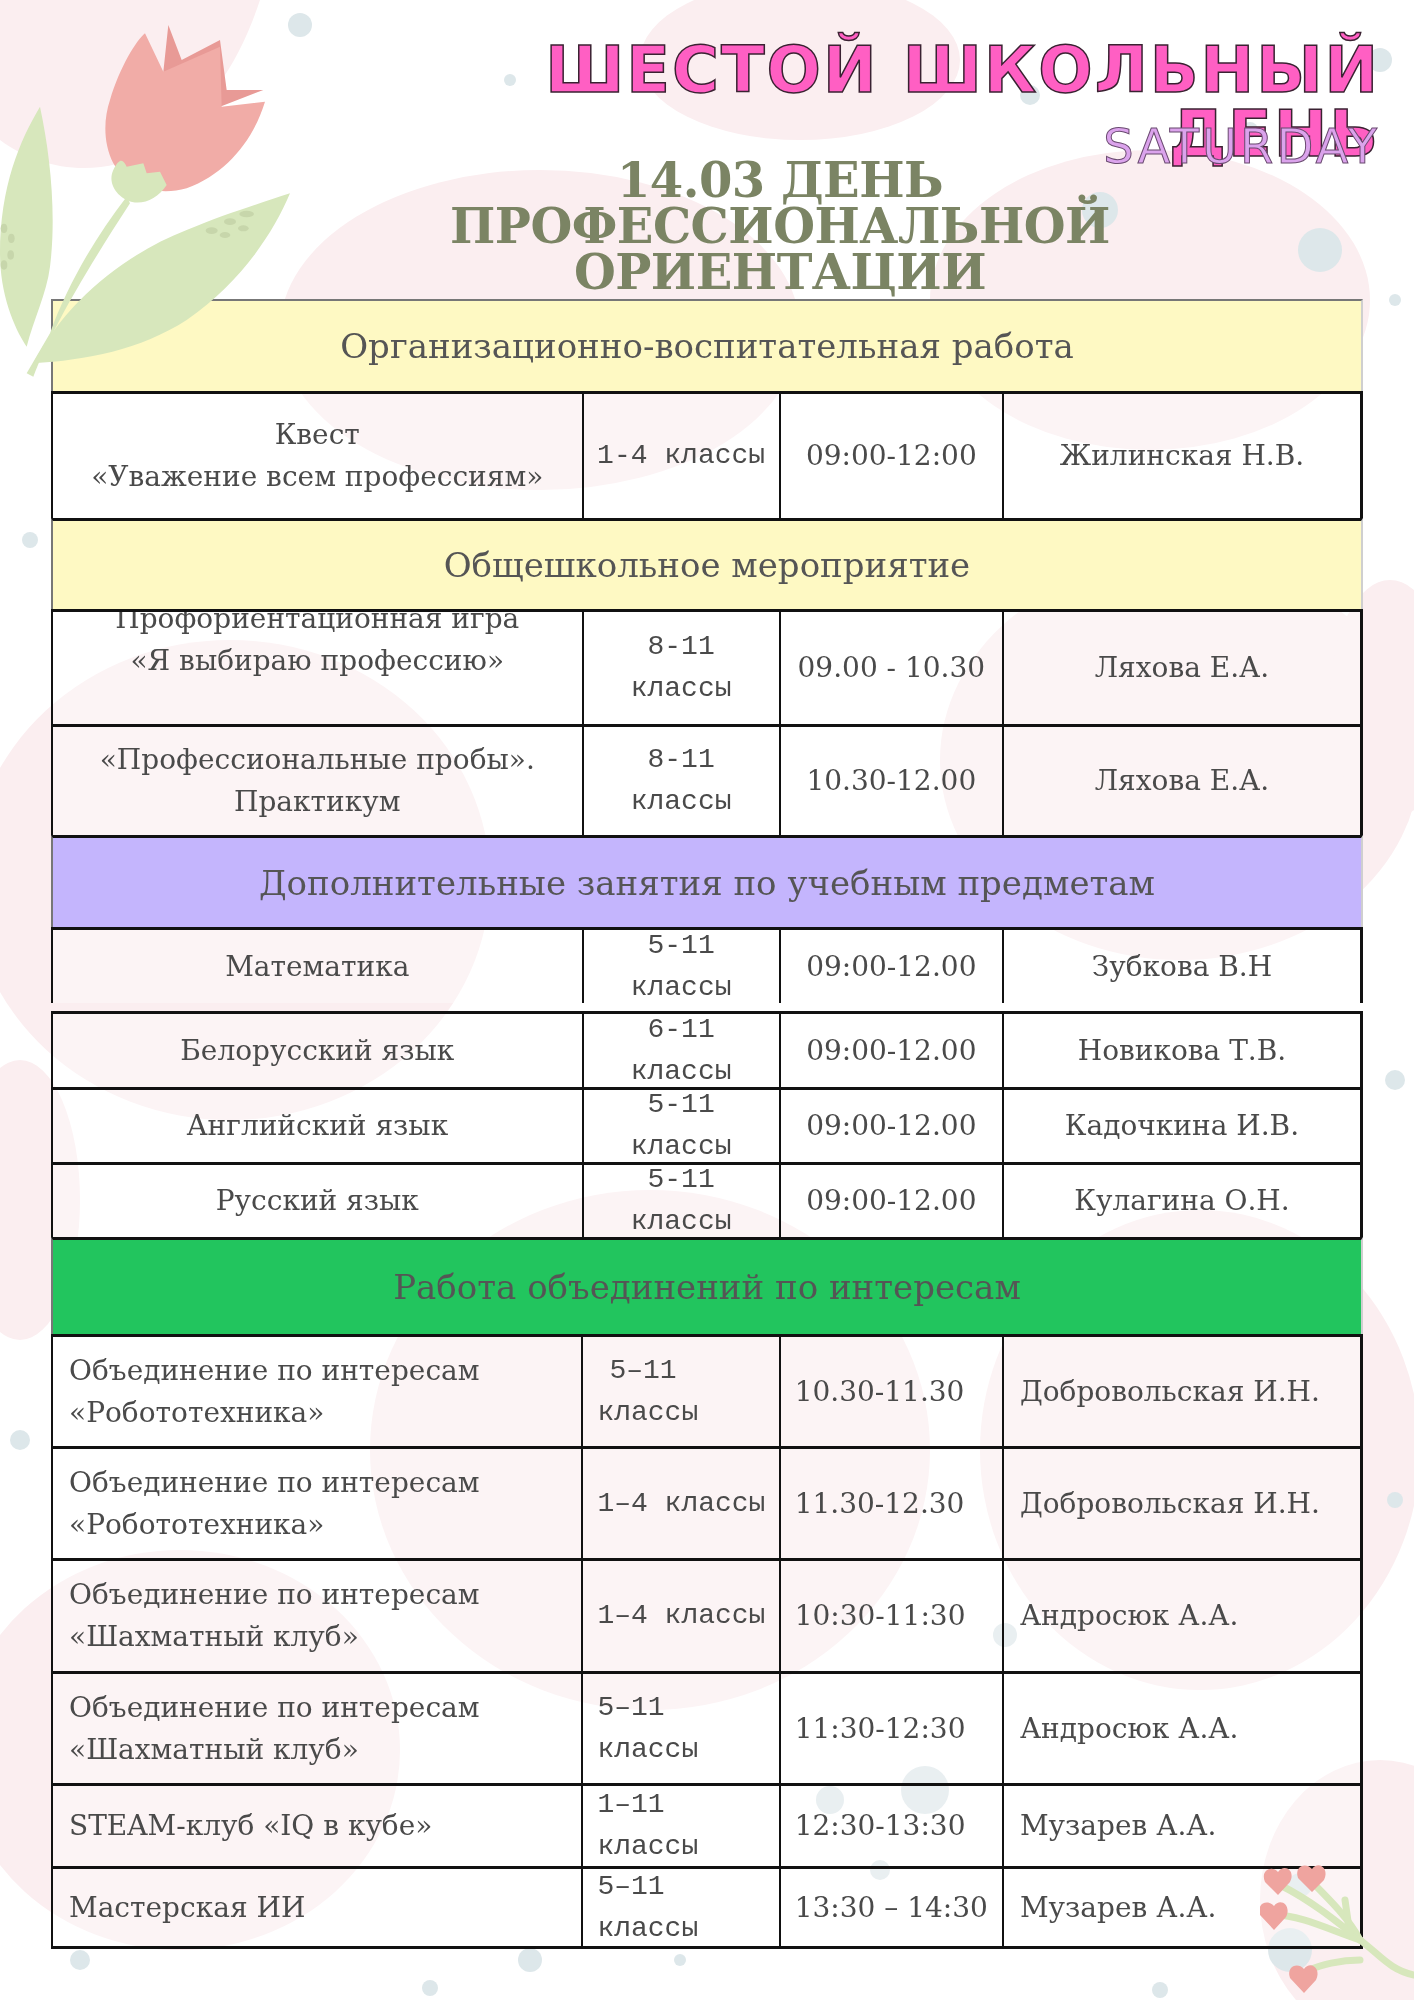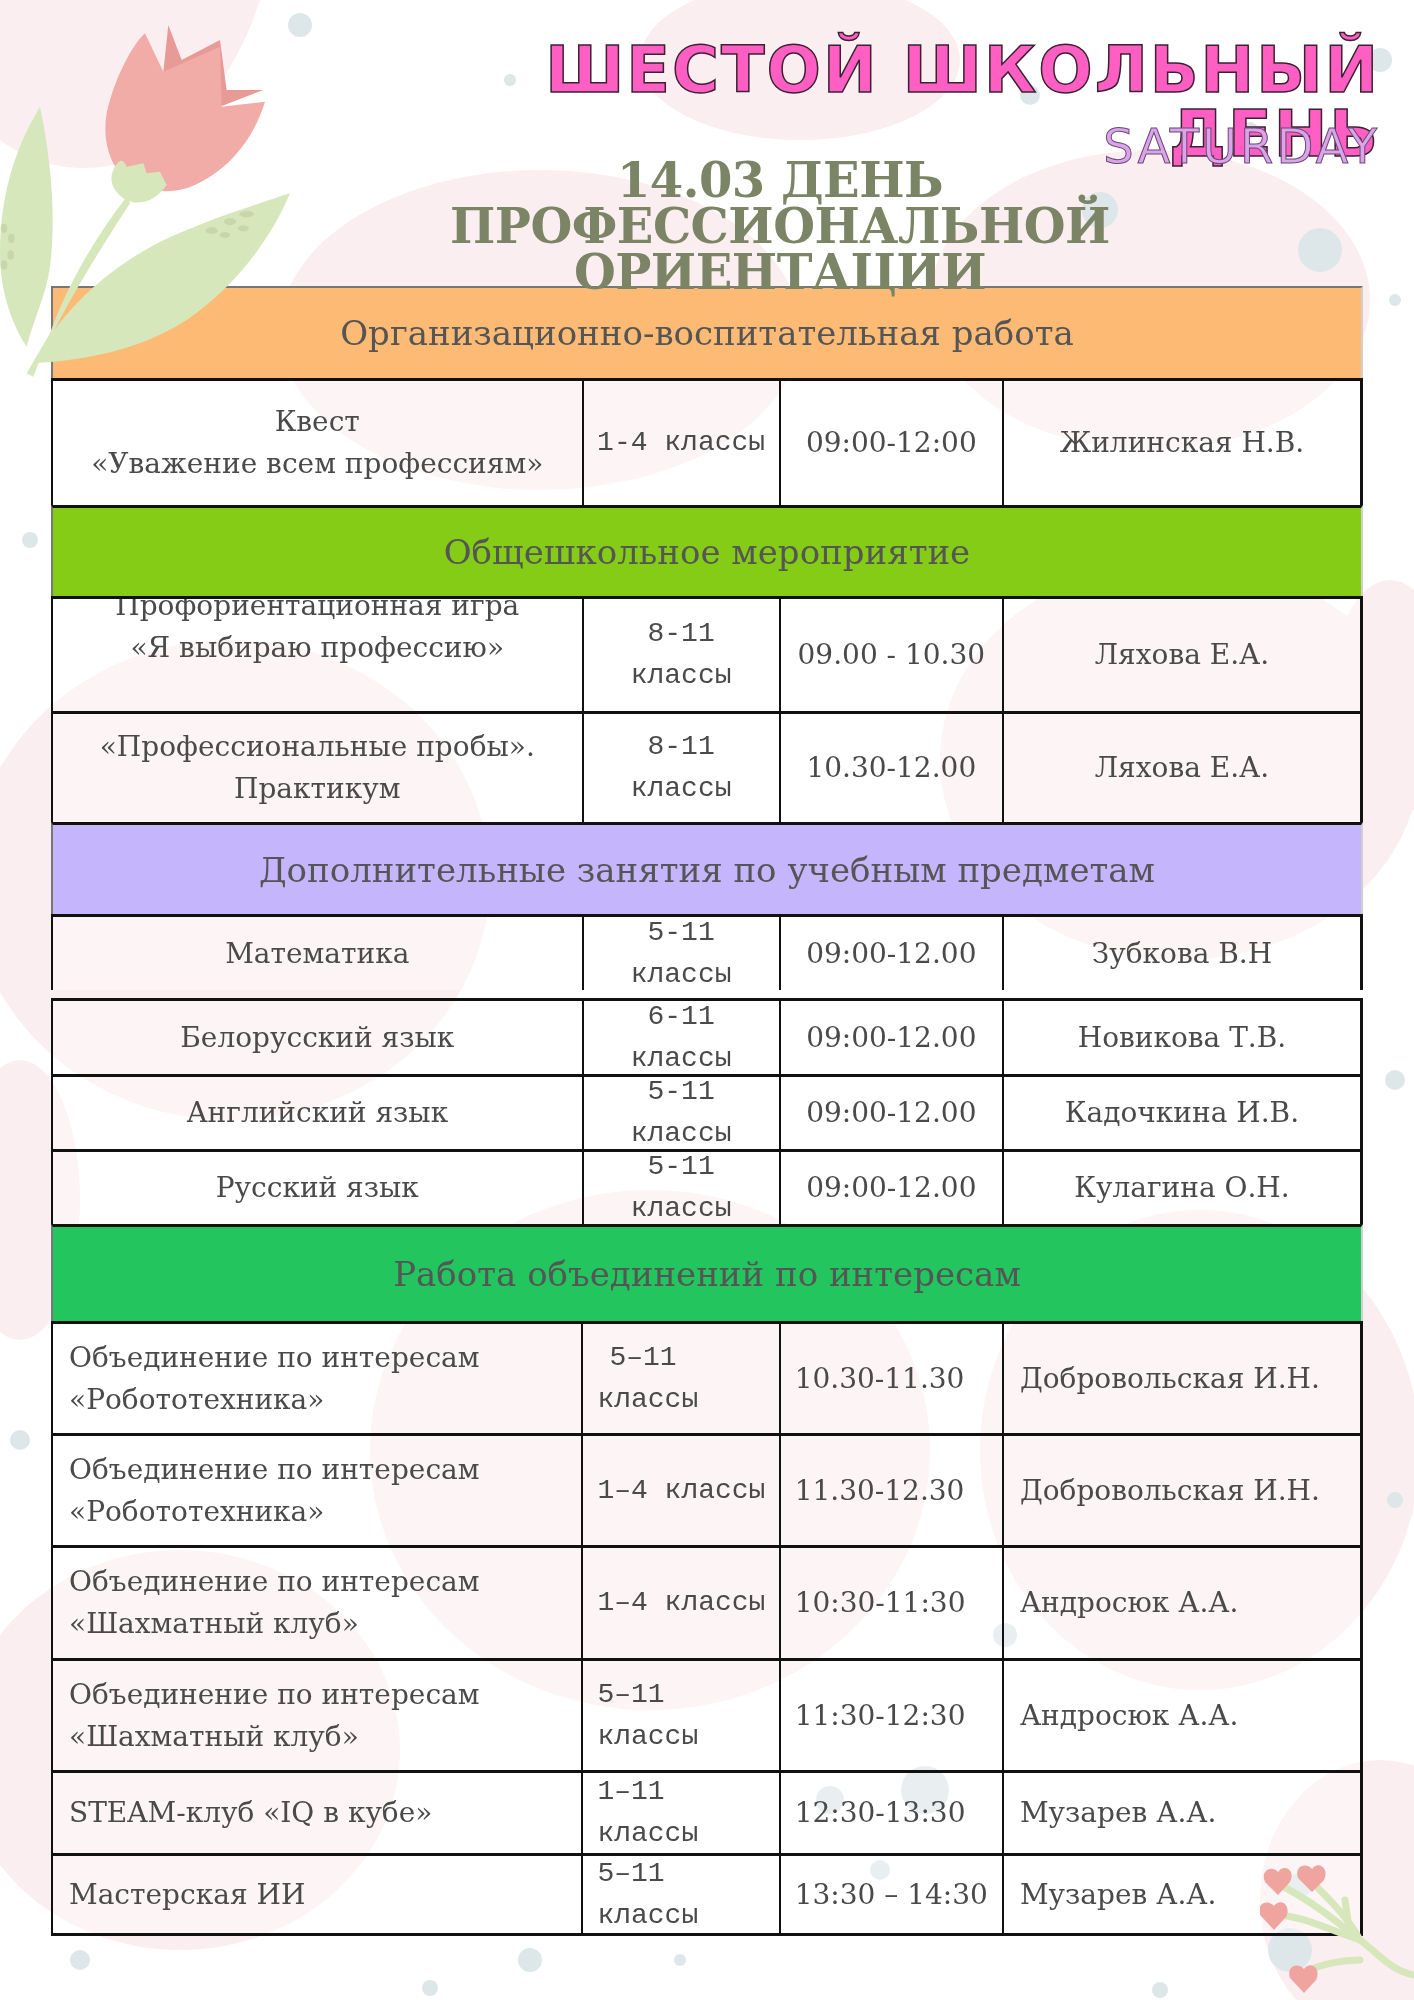--- a/index.html
+++ b/index.html
@@ -127,34 +127,34 @@
 
 <div class="title">ШЕСТОЙ ШКОЛЬНЫЙ ДЕНЬ</div>
 <div class="subtitle">SATURDAY</div>
 <div class="heading">
   <div>14.03 ДЕНЬ ПРОФЕССИОНАЛЬНОЙ</div>
   <div>ОРИЕНТАЦИИ</div>
 </div>
 
 <div class="sched">
 
-  <div class="sec" style="background:#fdba74;height:92px;">Организационно-воспитательная работа</div>
+  <div class="sec" style="background:#fef9c3;height:92px;margin-top:13px;">Организационно-воспитательная работа</div>
   <div class="row" style="height:127px;">
     <div class="cell c1">
       <div>
           <div>Квест</div>
           <div>«Уважение всем профессиям»</div>
         </div>
     </div>
     <div class="cell c2">1-4 классы</div>
     <div class="cell c3">09:00-12:00</div>
     <div class="cell c4">Жилинская Н.В.</div>
   </div>
 
-  <div class="sec" style="background:#84cc16;height:91px;border-top:3px solid #111;">Общешкольное мероприятие</div>
+  <div class="sec" style="background:#fef9c3;height:91px;border-top:3px solid #111;">Общешкольное мероприятие</div>
   <div class="row" style="height:115px;">
     <div class="cell c1 clip">
       <div style="margin-top:-14px;">
           <div>Профориентационная игра</div>
           <div>«Я выбираю профессию»</div>
         </div>
     </div>
     <div class="cell c2">8-11 классы</div>
     <div class="cell c3">09.00 - 10.30</div>
     <div class="cell c4">Ляхова Е.А.</div>

